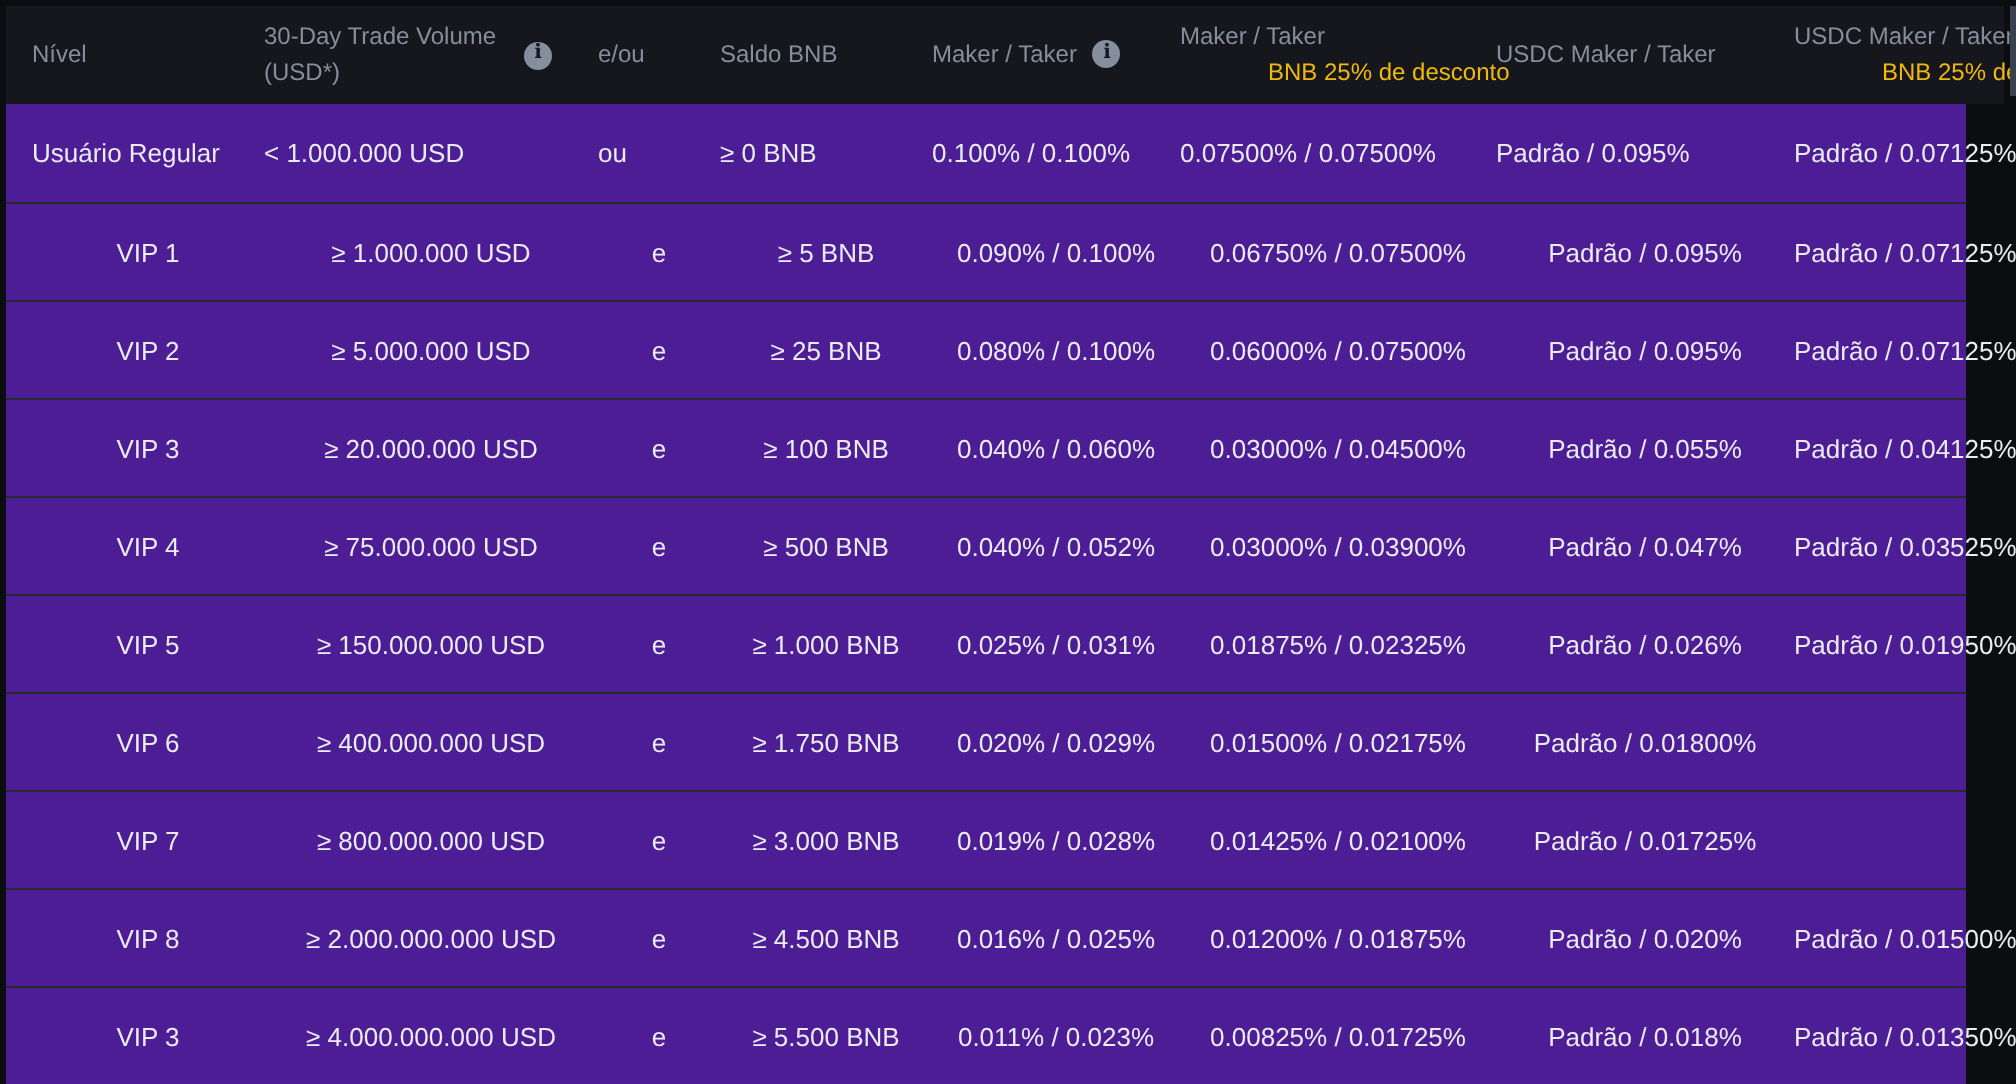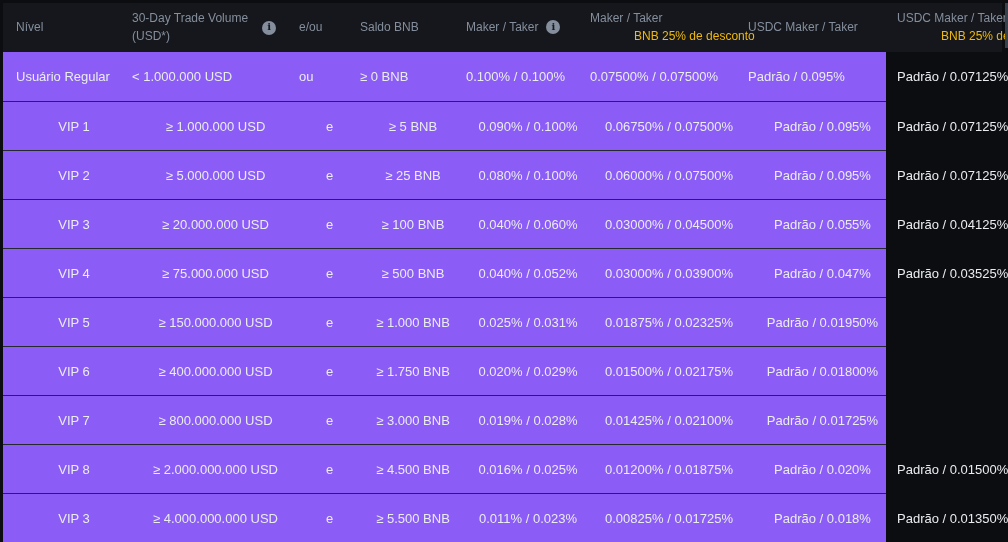--- a/index.html
+++ b/index.html
@@ -5,21 +5,21 @@
   * { margin: 0; padding: 0; box-sizing: border-box; }
   html, body { width: 1008px; height: 542px; overflow: hidden; }
   body {
     background: #0b0d10;
     font-family: "Liberation Sans", sans-serif;
     position: relative;
   }
   .table-wrap {
     position: absolute;
     top: 3px; left: 3px;
-    width: 883px;
+    width: 980px;
     height: 539px;
   }
   .grid-row {
     display: grid;
     grid-template-columns: 116px 167px 61px 106px 124px 158px 149px 111px;
     padding-left: 13px;
     align-items: center;
   }
   .thead {
     height: 49px;
@@ -48,21 +48,21 @@
   .icon-gap-mt { margin-left: 8px; }
   .yellow-link {
     color: #f0b90b;
     cursor: pointer;
     white-space: nowrap;
     margin-left: 44px;
   }
   .tbody { background: #191b20; height: 490px; }
   .trow {
     height: 49px;
-    background: #8b5cf6;
+    background: #4c1d95;
     color: #eaecef;
     font-size: 13px;
   }
   .trow + .trow { border-top: 1px solid #26292f; text-align: center; }
   .trow .cell { white-space: nowrap; }
   .v-scrollbar {
     position: absolute;
     top: 3px; right: 0;
     width: 3px; height: 45px;
     background: #39414c;
@@ -163,20 +163,21 @@
     <div class="cell">Padrão / 0.03525%</div>
   </div>
 
   <div class="trow grid-row">
     <div class="cell">VIP 5</div>
     <div class="cell">≥ 150.000.000 USD</div>
     <div class="cell">e</div>
     <div class="cell">≥ 1.000 BNB</div>
     <div class="cell">0.025% / 0.031%</div>
     <div class="cell">0.01875% / 0.02325%</div>
+    <div class="cell">Padrão / 0.026%</div>
     <div class="cell">Padrão / 0.01950%</div>
   </div>
 
   <div class="trow grid-row">
     <div class="cell">VIP 6</div>
     <div class="cell">≥ 400.000.000 USD</div>
     <div class="cell">e</div>
     <div class="cell">≥ 1.750 BNB</div>
     <div class="cell">0.020% / 0.029%</div>
     <div class="cell">0.01500% / 0.02175%</div>

